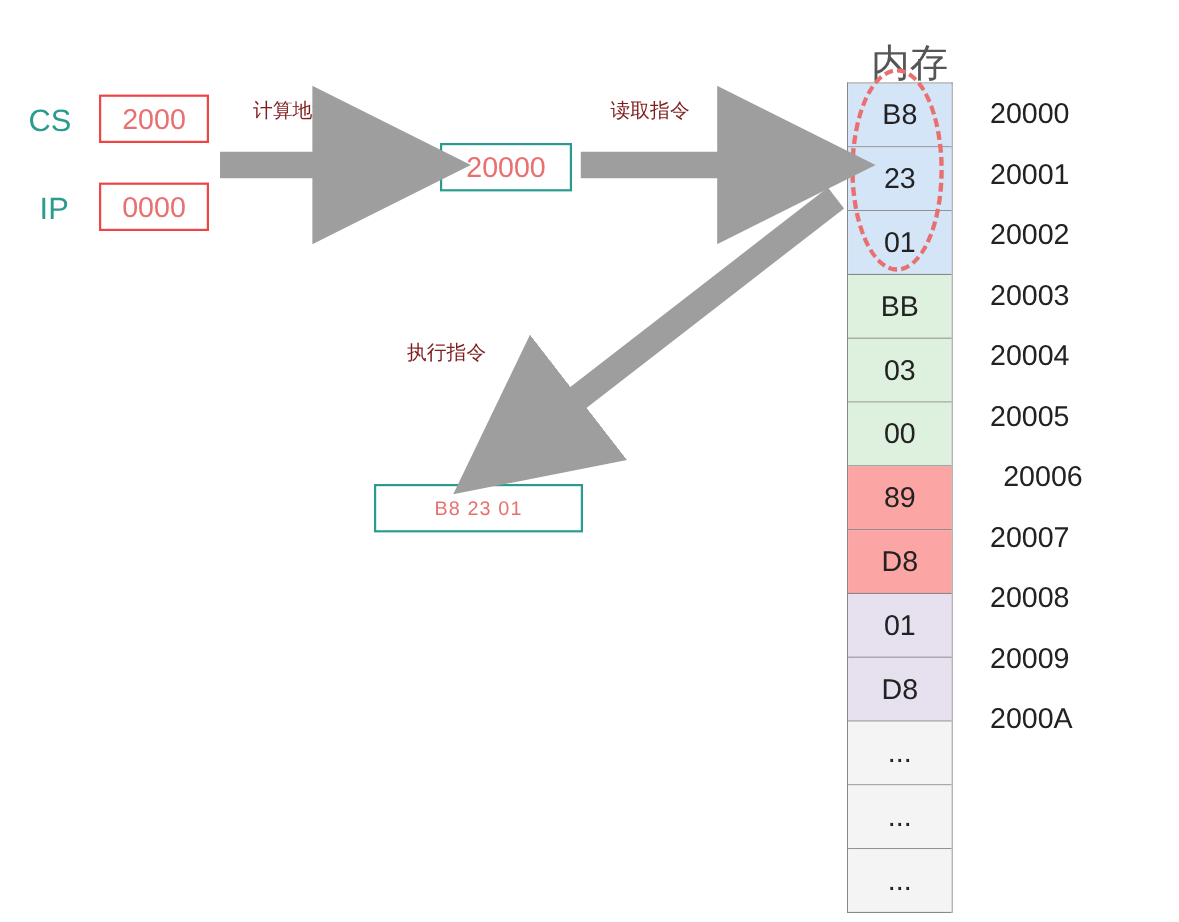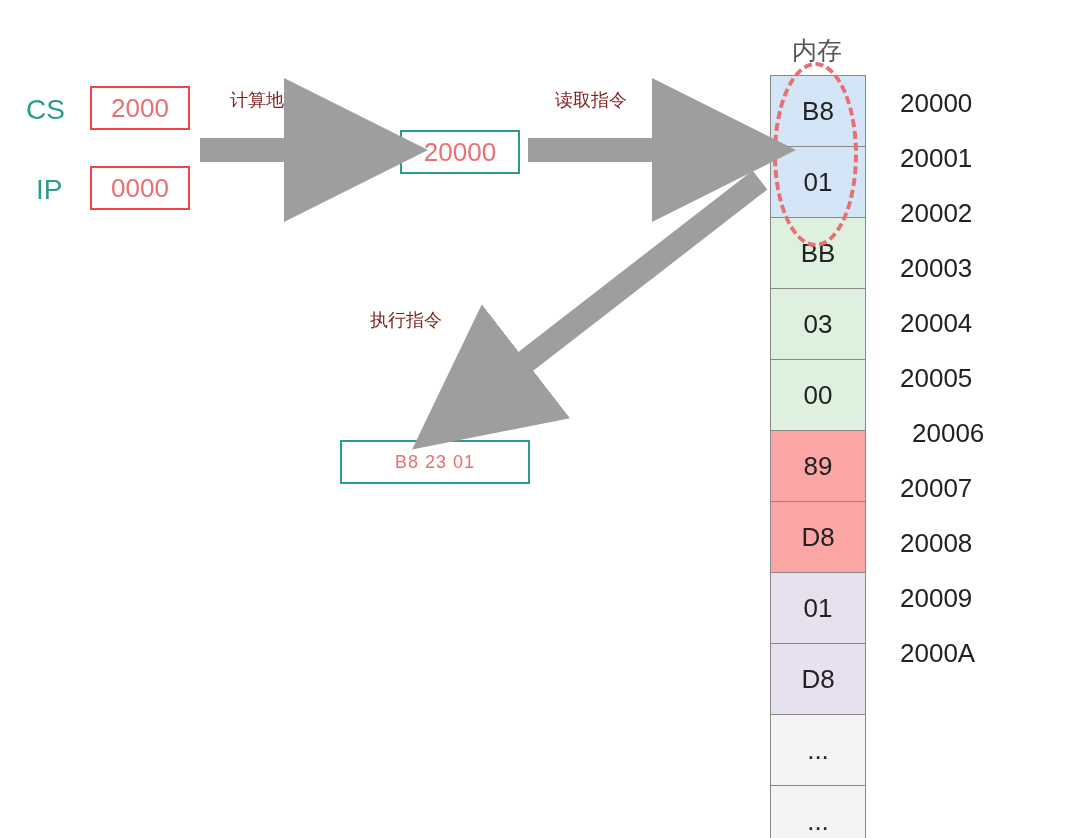--- a/index.html
+++ b/index.html
@@ -55,33 +55,33 @@
     letter-spacing: 1px;
   }
   .step-label {
     position: absolute;
     font-size: 18px;
     color: #7f1d1d;
     font-weight: 400;
   }
   .mem-title {
     position: absolute;
-    font-size: 25px;
+    font-size: 35px;
     color: #555;
   }
   .memory-table {
     position: absolute;
     left: 770px;
     top: 75px;
     border: 1.5px solid #888;
     border-bottom: none;
   }
   .mem-cell {
     width: 94px;
-    height: 71px;
+    height: 58px;
     border-bottom: 1.5px solid #888;
     display: flex;
     align-items: center;
     justify-content: center;
     font-size: 26px;
     color: #222;
   }
   .bg-blue   { background: #d5e5f8; }
   .bg-green  { background: #def1de; }
   .bg-yellow { background: #fca5a5; }
@@ -119,20 +119,21 @@
 <div class="step-label" style="left:370px; top:308px;">执行指令</div>
 
 <div class="addr-box" style="left:400px; top:130px;">20000</div>
 
 <div class="instr-box" style="left:340px; top:440px;">B8 23 01</div>
 
 <div class="mem-title" style="left:792px; top:34px;">内存</div>
 
 <div class="memory-table">
   <div class="mem-cell bg-blue">B8</div>
+  <div class="mem-cell bg-blue">23</div>
   <div class="mem-cell bg-blue">01</div>
   <div class="mem-cell bg-green">BB</div>
   <div class="mem-cell bg-green">03</div>
   <div class="mem-cell bg-green">00</div>
   <div class="mem-cell bg-yellow">89</div>
   <div class="mem-cell bg-yellow">D8</div>
   <div class="mem-cell bg-purple">01</div>
   <div class="mem-cell bg-purple">D8</div>
   <div class="mem-cell bg-gray">...</div>
   <div class="mem-cell bg-gray">...</div>

